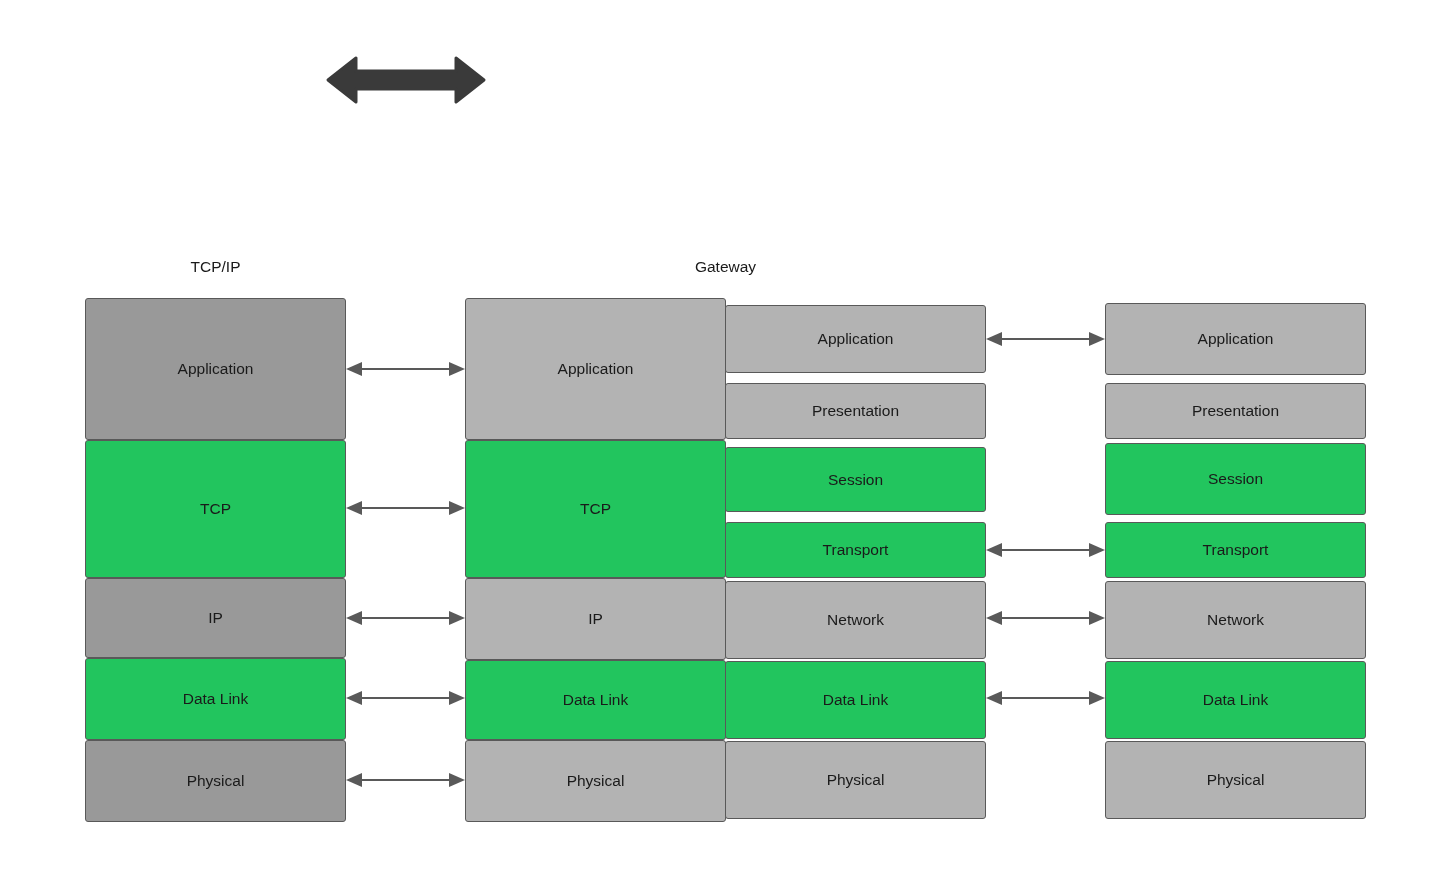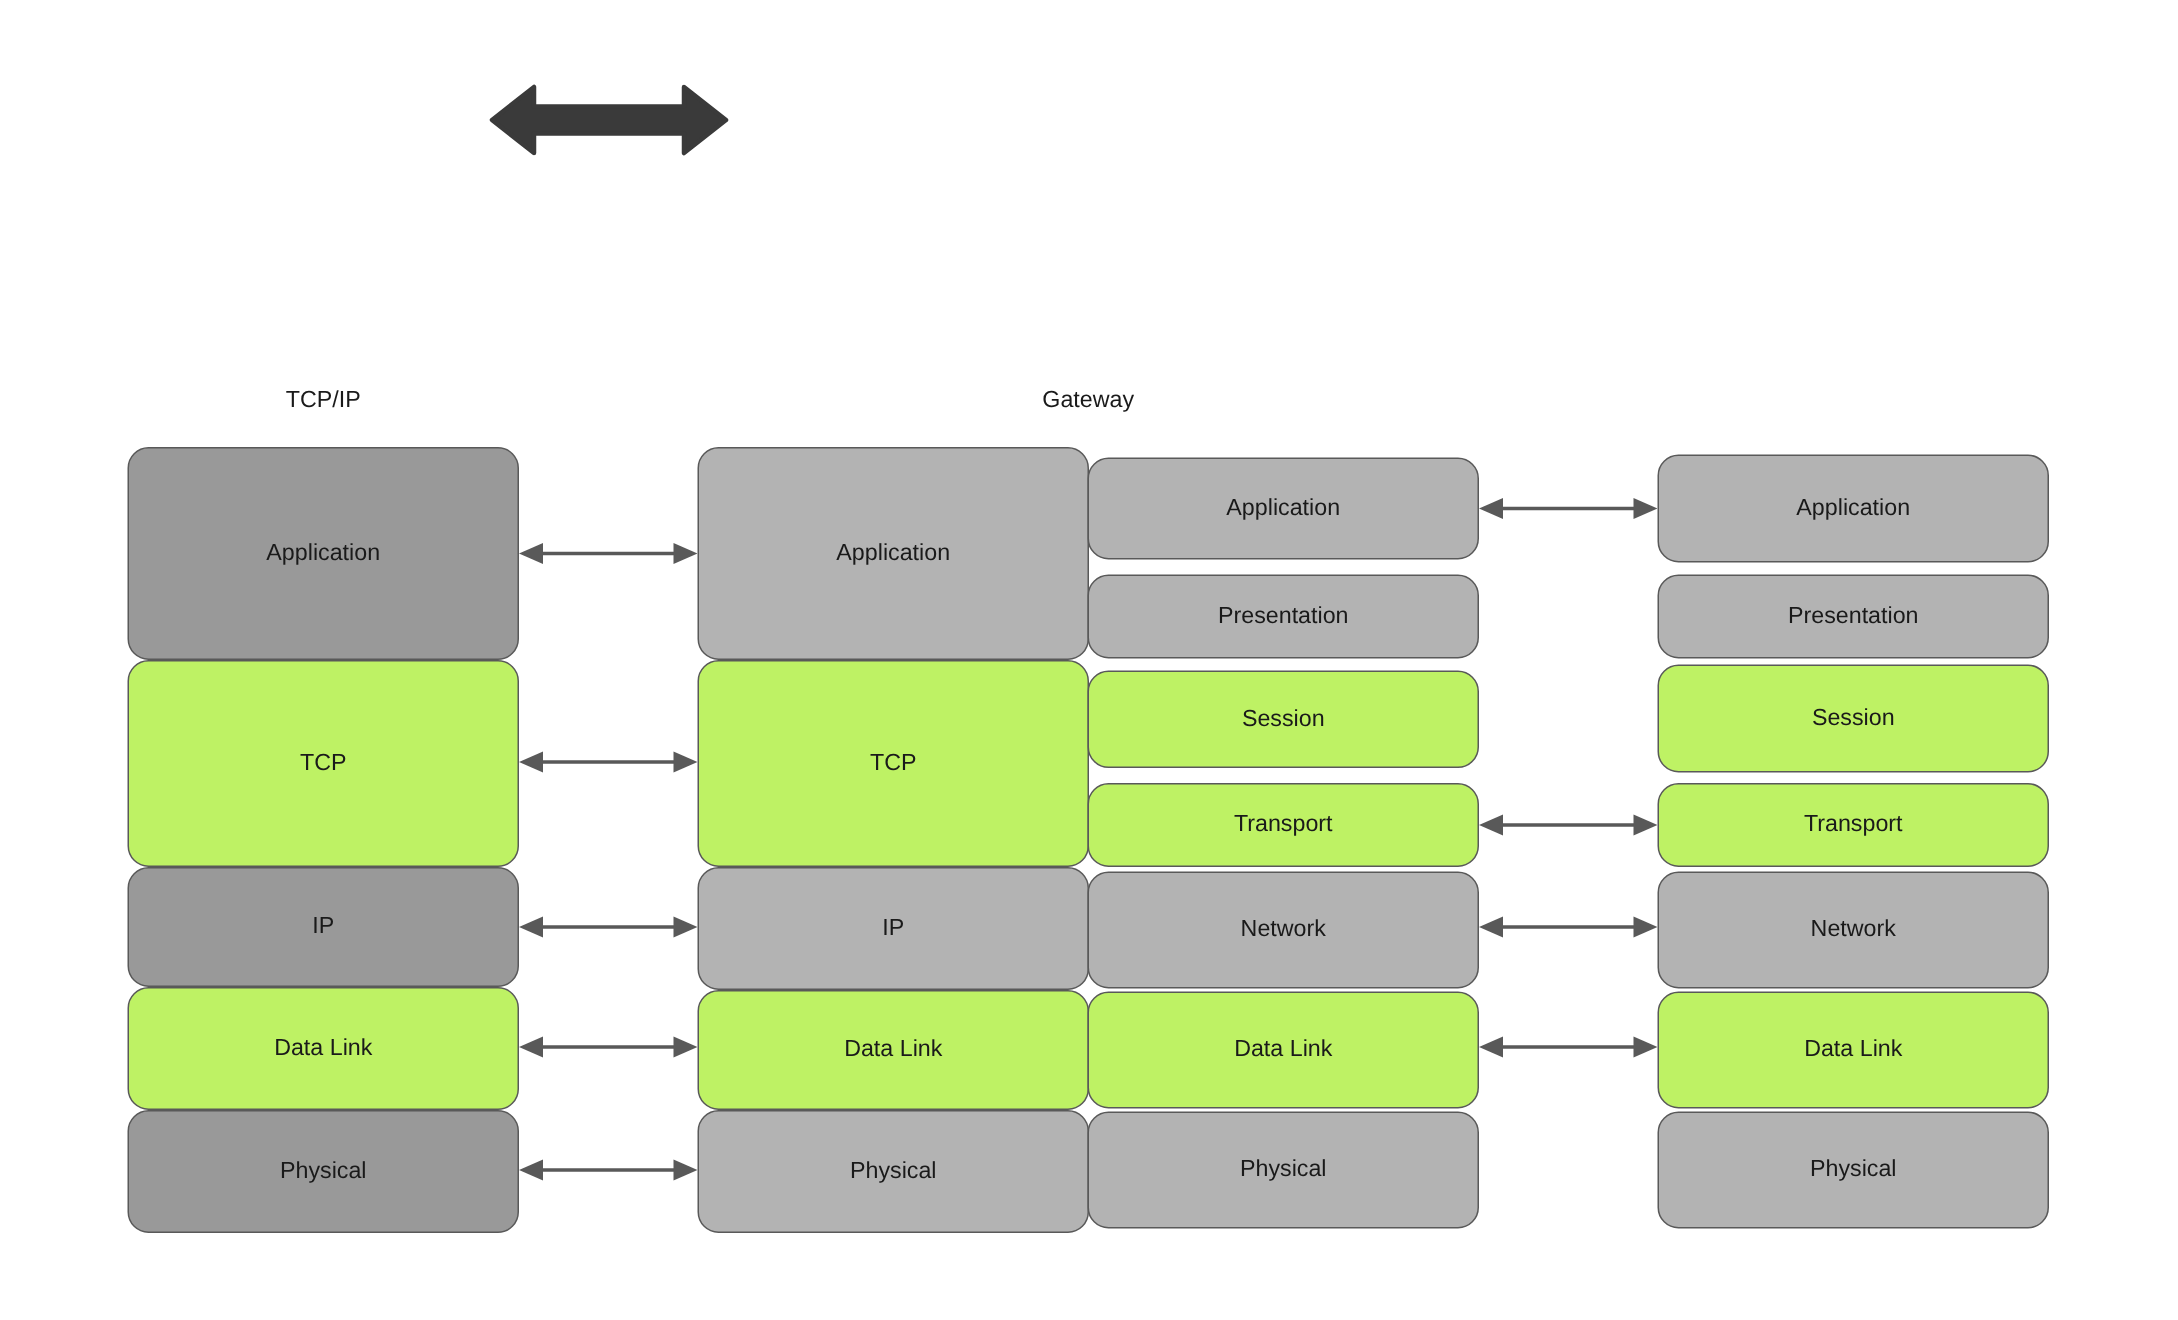--- a/index.html
+++ b/index.html
@@ -22,30 +22,30 @@
     color:#1a1a1a;
     white-space:nowrap;
     line-height:20px;
   }
 
   
   .box{
     position:absolute;
     box-sizing:border-box;
     border:1.6px solid #595959;
-    border-radius:14px;
+    border-radius:3px;
     display:flex;
     align-items:center;
     justify-content:center;
     font-size:15.5px;
     color:#1a1a1a;
     white-space:nowrap;
     text-align:center;
   }
-  .fill-white{background:#bef264;}
+  .fill-white{background:#22c55e;}
   .fill-dark{background:#999999;}
   .fill-light{background:#b3b3b3;}
 
   
   .conn{position:absolute;}
 </style>
 </head>
 <body>
 
 <div id="stage">

